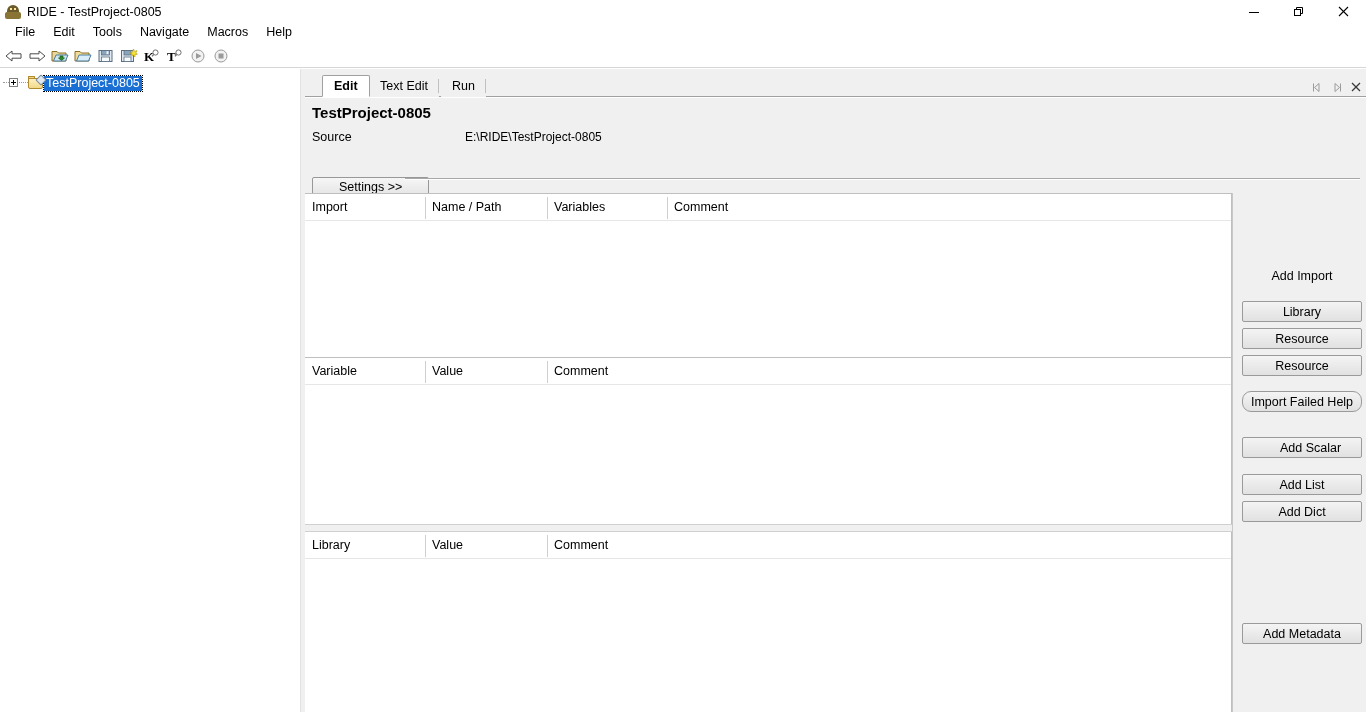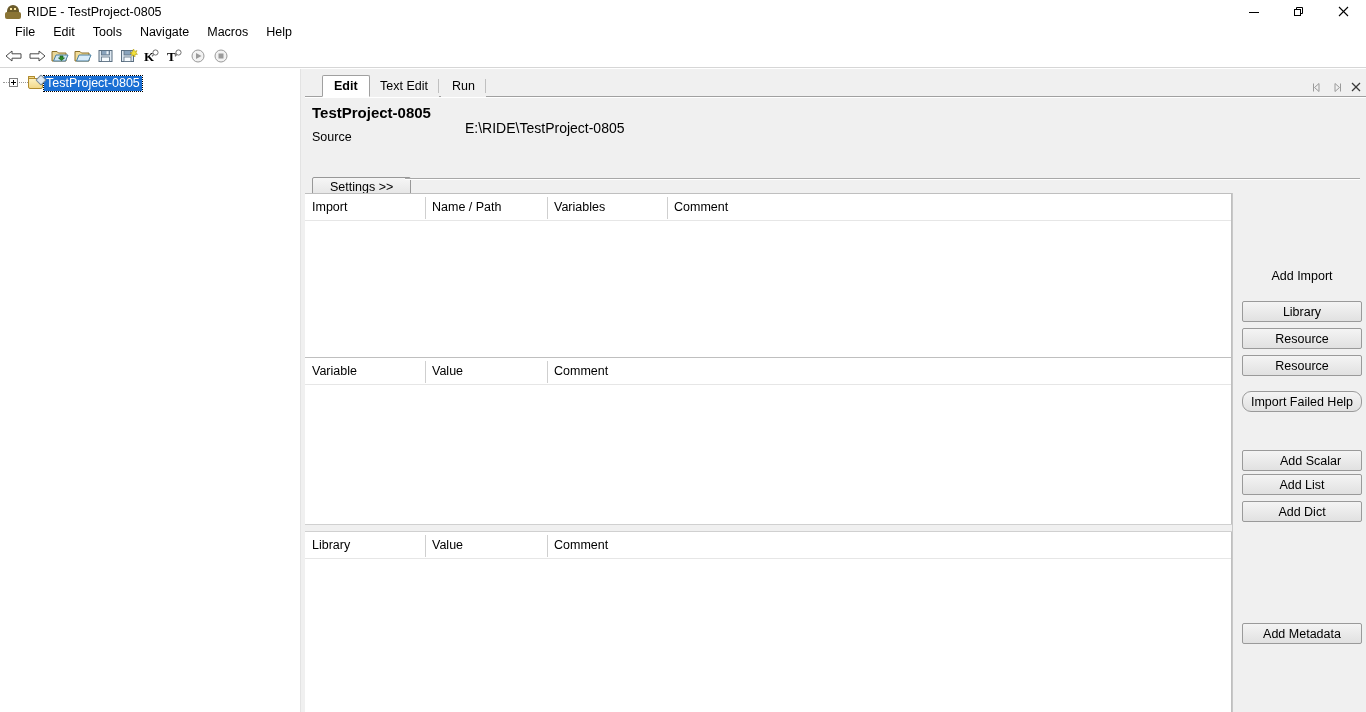--- a/index.html
+++ b/index.html
@@ -197,31 +197,31 @@
     border-top: 1px solid #ffffff;
   }
   #proj-title {
     position: absolute; left: 7px; top: 6px;
     font-size: 15px; font-weight: bold; color: #000;
   }
   #src-label {
     position: absolute; left: 7px; top: 32px; font-size: 12.5px;
   }
   #src-value {
-    position: absolute; left: 160px; top: 22px; font-size: 14px;
+    position: absolute; left: 160px; top: 32px; font-size: 12px;
   }
 
   
   #settings-row {
     position: absolute; left: 0; top: 98px; width: 1061px; height: 26px;
     background: #f0f0f0;
   }
   #settings-btn {
     position: absolute; left: 7px; top: 10px;
-    height: 20px; padding: 0 17px;
+    height: 20px; padding: 0 26px;
     display: flex; align-items: center; justify-content: center;
     font-size: 12.5px; color: #000;
     background: linear-gradient(#f6f6f6, #e4e4e4);
     border: 1px solid #989898; border-radius: 2px;
     cursor: default; white-space: nowrap;
   }
   #settings-line {
     position: absolute; left: 100px; right: 6px; top: 11px; height: 2px;
     border-top: 1px solid #a8a8a8;
     border-bottom: 1px solid #ffffff;
@@ -518,20 +518,20 @@
 
   <div id="btn-panel">
 
     <div id="addimport-label">Add Import</div>
 
     <div class="pbtn" style="top:96px;">Library</div>
     <div class="pbtn" style="top:123px;">Resource</div>
     <div class="pbtn" style="top:150px;">Resource</div>
     <div class="pbtn" style="top:186px;border-radius:9px;">Import Failed Help</div>
 
-    <div class="pbtn" style="top:245px;padding-left:17px;">Add Scalar</div>
+    <div class="pbtn" style="top:232px;padding-left:17px;">Add Scalar</div>
     <div class="pbtn" style="top:269px;">Add List</div>
     <div class="pbtn" style="top:296px;">Add Dict</div>
 
     <div class="pbtn" style="top:418px;">Add Metadata</div>
   </div>
 
 </div>
 
 </body></html>

